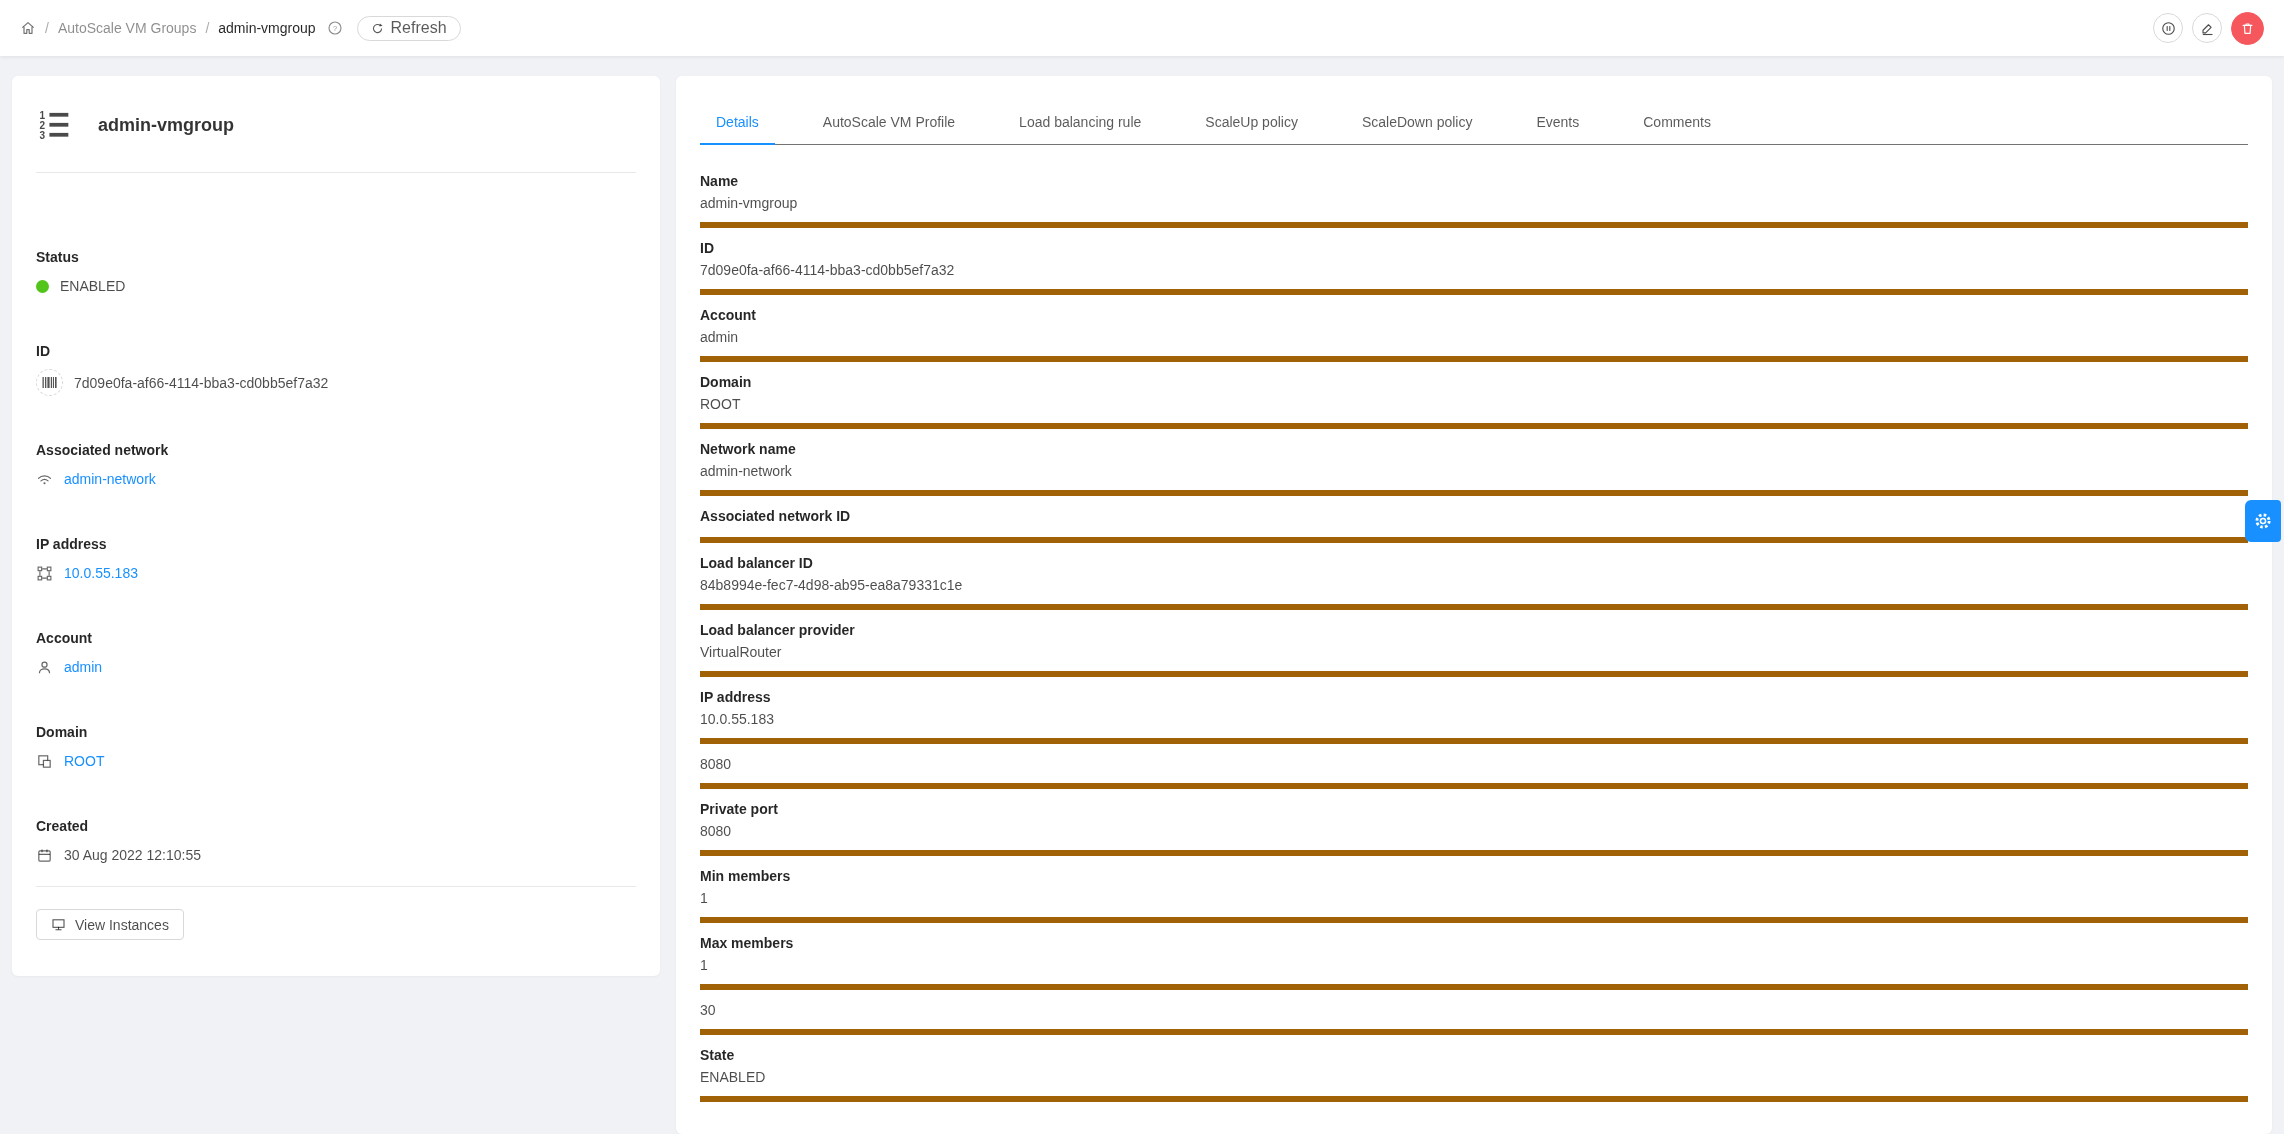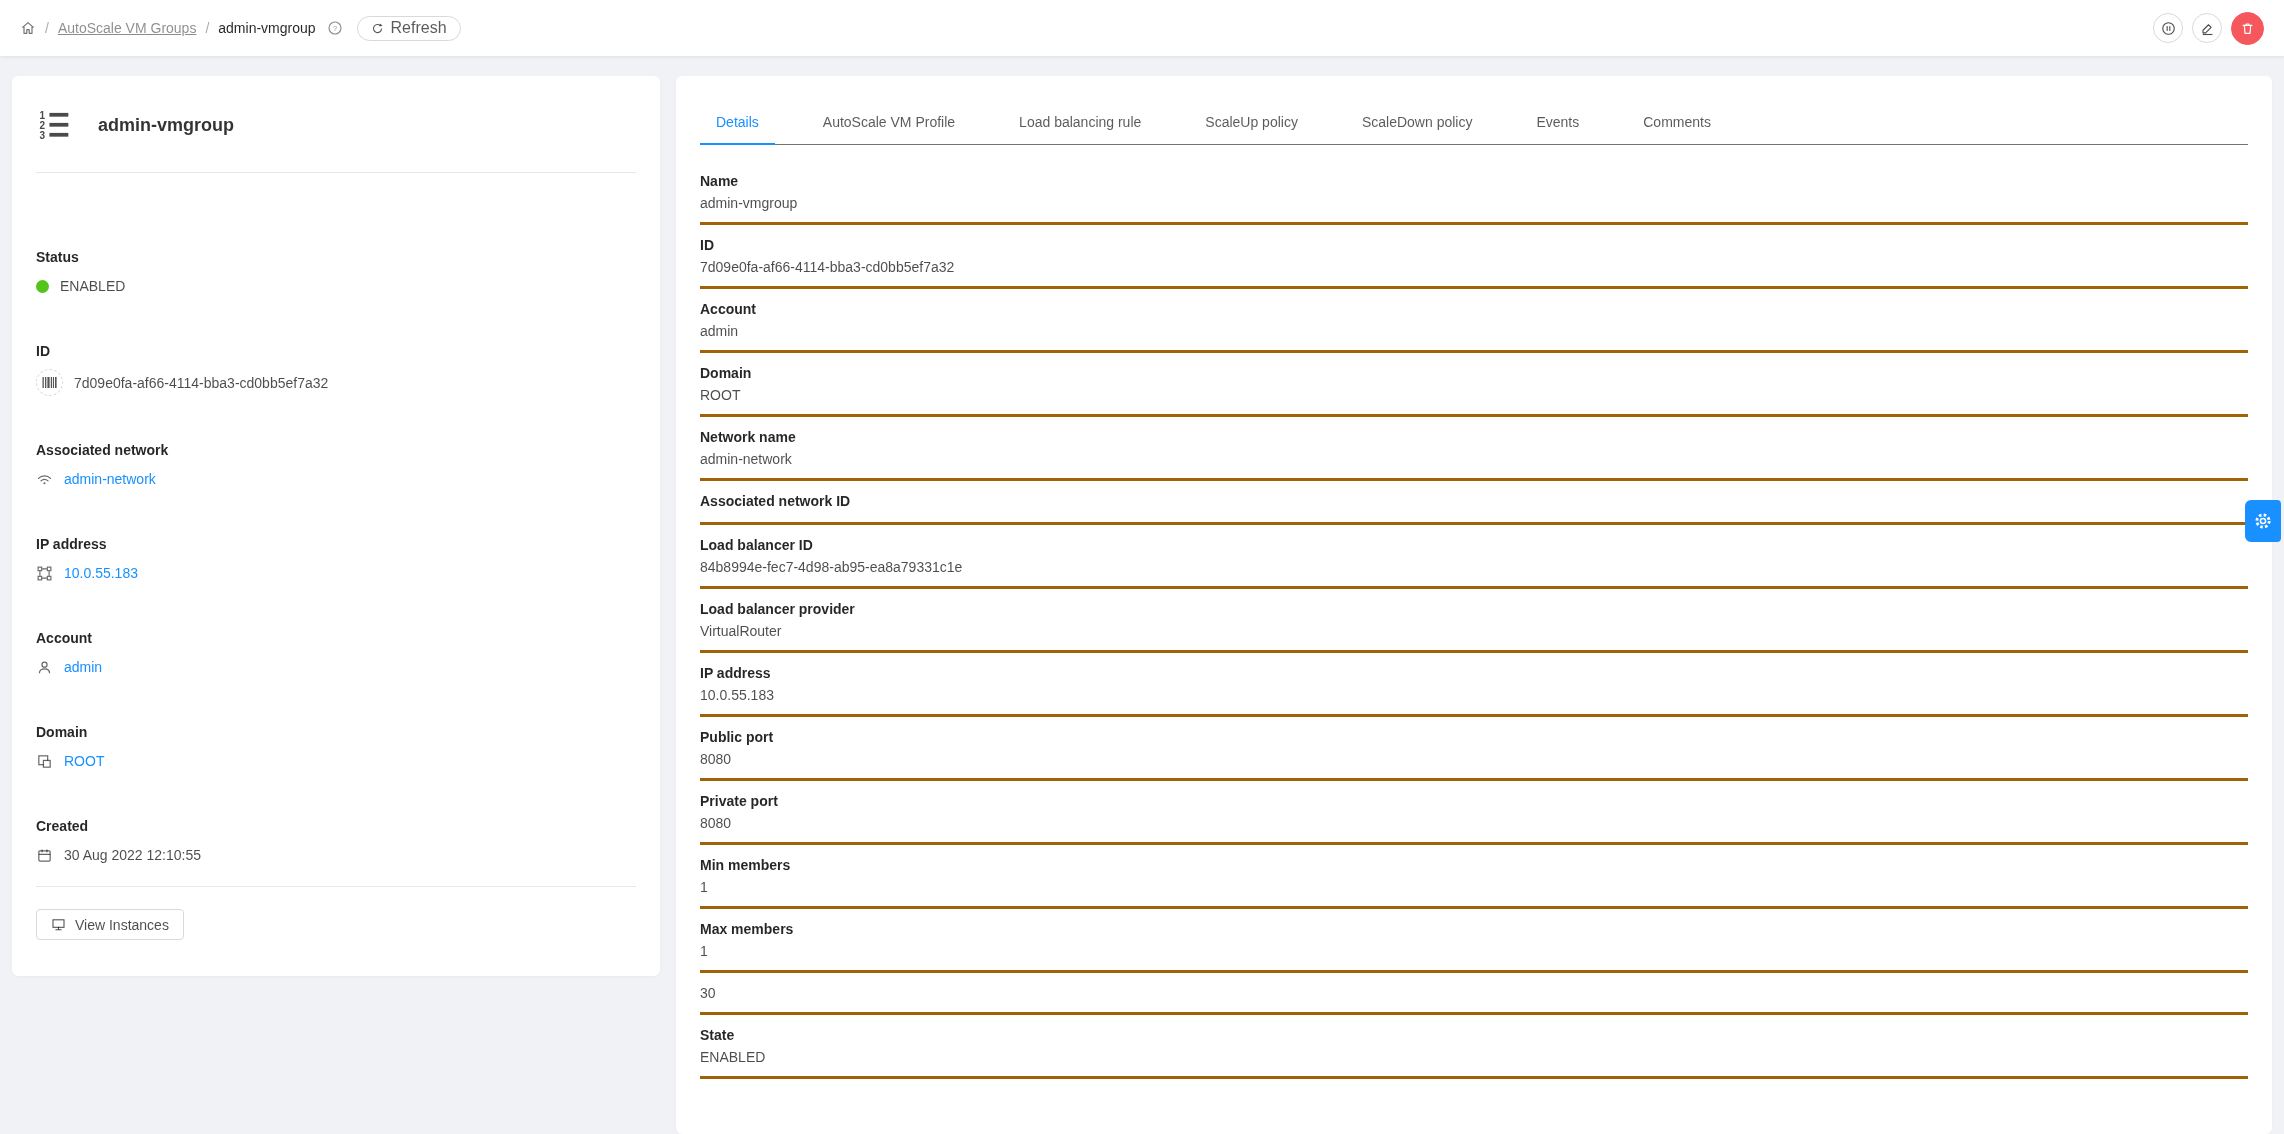--- a/index.html
+++ b/index.html
@@ -19,21 +19,21 @@
     height: 56px;
     background: #fff;
     display: flex;
     align-items: center;
     padding: 0 20px;
     box-shadow: 0 1px 4px rgba(0,21,41,0.08);
     position: relative;
     z-index: 5;
   }
   .breadcrumb { display: flex; align-items: center; gap: 9px; color: rgba(0,0,0,0.45); }
-  .breadcrumb .crumb-link { color: rgba(0,0,0,0.45); cursor: pointer; text-decoration: underline; }
+  .breadcrumb .crumb-link { color: rgba(0,0,0,0.45); cursor: pointer; }
   .breadcrumb .crumb-current { color: rgba(0,0,0,0.85); }
   .breadcrumb .sep { color: rgba(0,0,0,0.35); }
   .icon-gray { color: rgba(0,0,0,0.55); }
   .help-icon { color: rgba(0,0,0,0.45); margin-left: 2px; cursor: pointer; }
 
   .btn-refresh {
     margin-left: 14px;
     display: inline-flex;
     align-items: center;
     gap: 7px;
@@ -126,21 +126,21 @@
   }
   .tab.active { color: #1890ff; }
   .tab.active::after {
     content: "";
     position: absolute;
     left: 0; right: 0; bottom: -1px;
     height: 2px;
     background: #1890ff;
   }
   .drows { margin-top: 16px; }
-  .drow { padding: 10px 0 9px 0; border-bottom: 3px solid #a16207; }
+  .drow { padding: 10px 0 9px 0; border-bottom: 6px solid #a16207; }
   .drow-label { font-weight: bold; color: rgba(0,0,0,0.85); line-height: 20px; margin-bottom: 2px; }
   .drow-value { line-height: 20px; color: rgba(0,0,0,0.70); }
 
   
   .settings-handle {
     position: absolute;
     top: 500px;
     right: 3px;
     width: 36px;
     height: 42px;
@@ -397,21 +397,20 @@
           <div class="drow-value">VirtualRouter</div>
         </div>
 
         <div class="drow">
           <div class="drow-label">IP address</div>
           <div class="drow-value">10.0.55.183</div>
         </div>
 
 
         <div class="drow">
-          <div class="drow-label">Public port</div>
           <div class="drow-value">8080</div>
         </div>
 
         <div class="drow">
           <div class="drow-label">Private port</div>
           <div class="drow-value">8080</div>
         </div>
 
         <div class="drow">
           <div class="drow-label">Min members</div>

